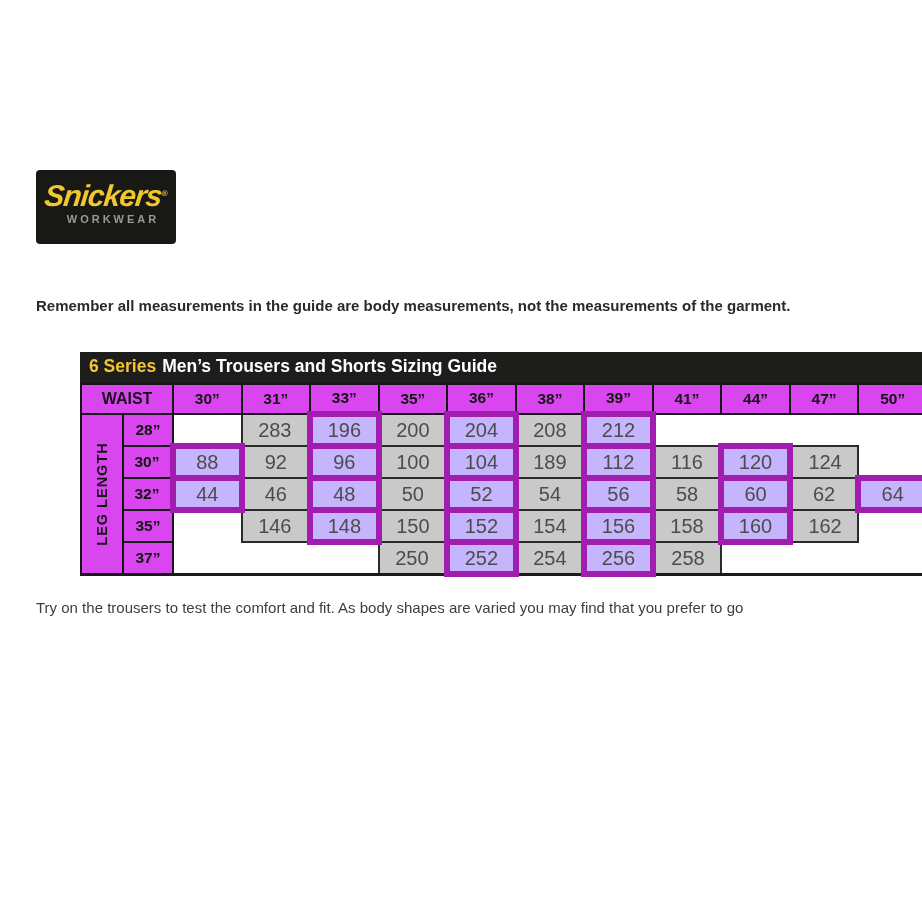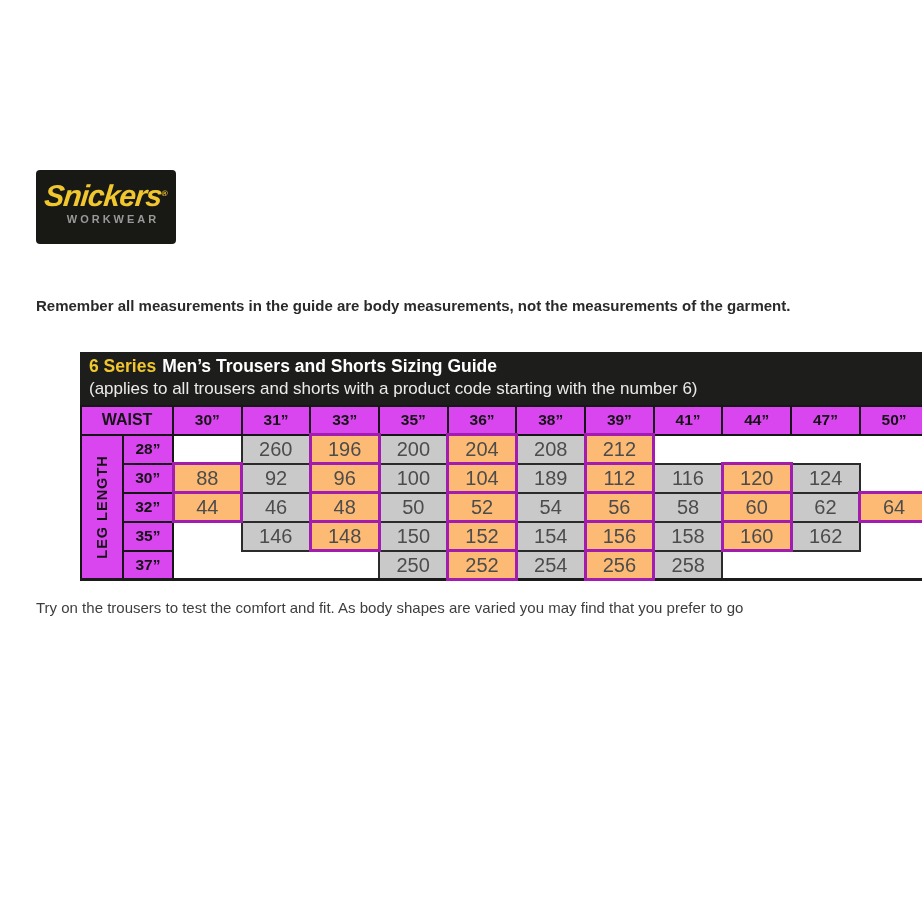--- a/index.html
+++ b/index.html
@@ -48,39 +48,38 @@
   .size-grid th.w { font-size:15.5px; height:24px; }
   .size-grid th.leg { font-size:15.5px; height:24px; }
   .size-grid th.leg-rot { position:relative; }
   .leg-rot span {
     position:absolute; left:50%; top:50%;
     transform:translate(-50%,-50%) rotate(-90deg);
     white-space:nowrap; font-size:14.5px; letter-spacing:1px; color:#141414;
   }
   .size-grid td { text-align:center; font-size:20px; color:#4C4C4C; height:24px; line-height:24px; }
   .size-grid td.dark  { background:#C9C9C9; border:2px solid #2B2B2B; }
-  .size-grid td.light { background:#fdba74; border:3px solid #a21caf;margin-left:46px; }
+  .size-grid td.light { background:#c4b5fd; border:6px solid #a21caf;margin-left:46px; }
   .size-grid td.empty { background:#FFFFFF; border:none; }
 </style>
 </head>
 <body>
 
 <div class="page">
 
   <div class="logo">
     <div class="logo-script"><span>Snickers</span><span class="reg">®</span></div>
     <div class="logo-sub">WORKWEAR</div>
   </div>
 
   <p class="intro-2">Remember all measurements in the guide are body measurements, not the measurements of the garment.</p>
 
   <div class="guide">
     <div class="guide-head">
       <div class="guide-title"><span class="series">6 Series</span><span>Men’s Trousers and Shorts Sizing Guide</span></div>
-      <div class="guide-sub">(applies to all trousers and shorts with a product code starting with the number 6)</div>
     </div>
 
     <table class="size-grid">
       <colgroup>
           <col class="col-leg">
           <col class="col-legval">
           <col span="11">
         </colgroup>
       <tbody>
           <tr>
@@ -96,21 +95,21 @@
         <th class="w">44”</th>
         <th class="w">47”</th>
         <th class="w">50”</th>
       </tr>
       <tr>
         <th rowspan="5" class="leg-rot">
               <span>LEG LENGTH</span>
             </th>
         <th class="leg">28”</th>
         <td class="empty"></td>
-        <td class="dark">260</td>
+        <td class="dark">283</td>
         <td class="light">196</td>
         <td class="dark">200</td>
         <td class="light">204</td>
         <td class="dark">208</td>
         <td class="light">212</td>
         <td class="empty"></td>
         <td class="empty"></td>
         <td class="empty"></td>
         <td class="empty"></td>
       </tr>

